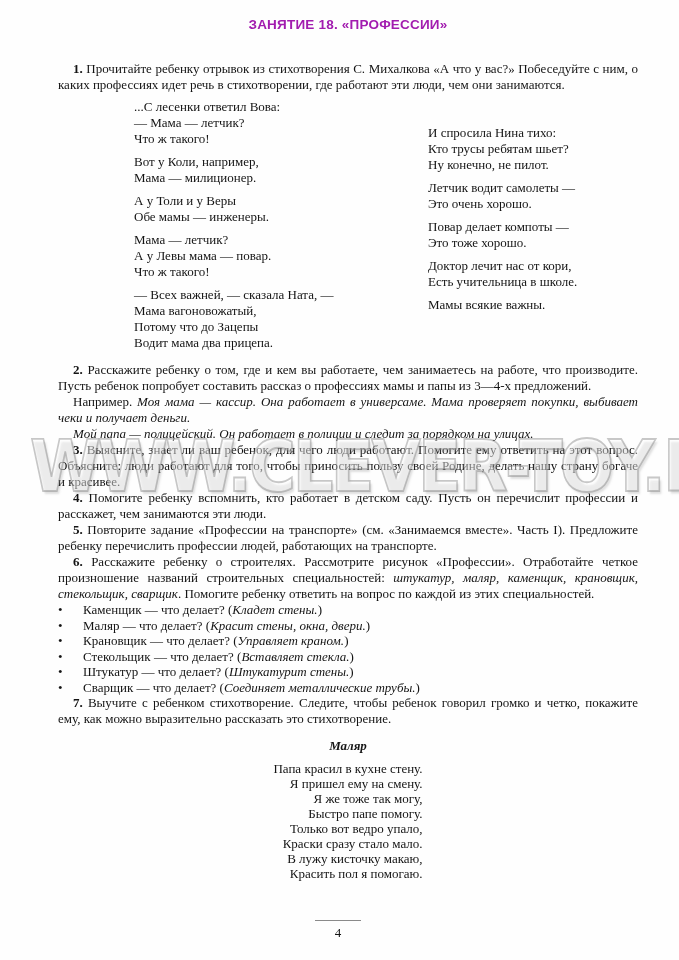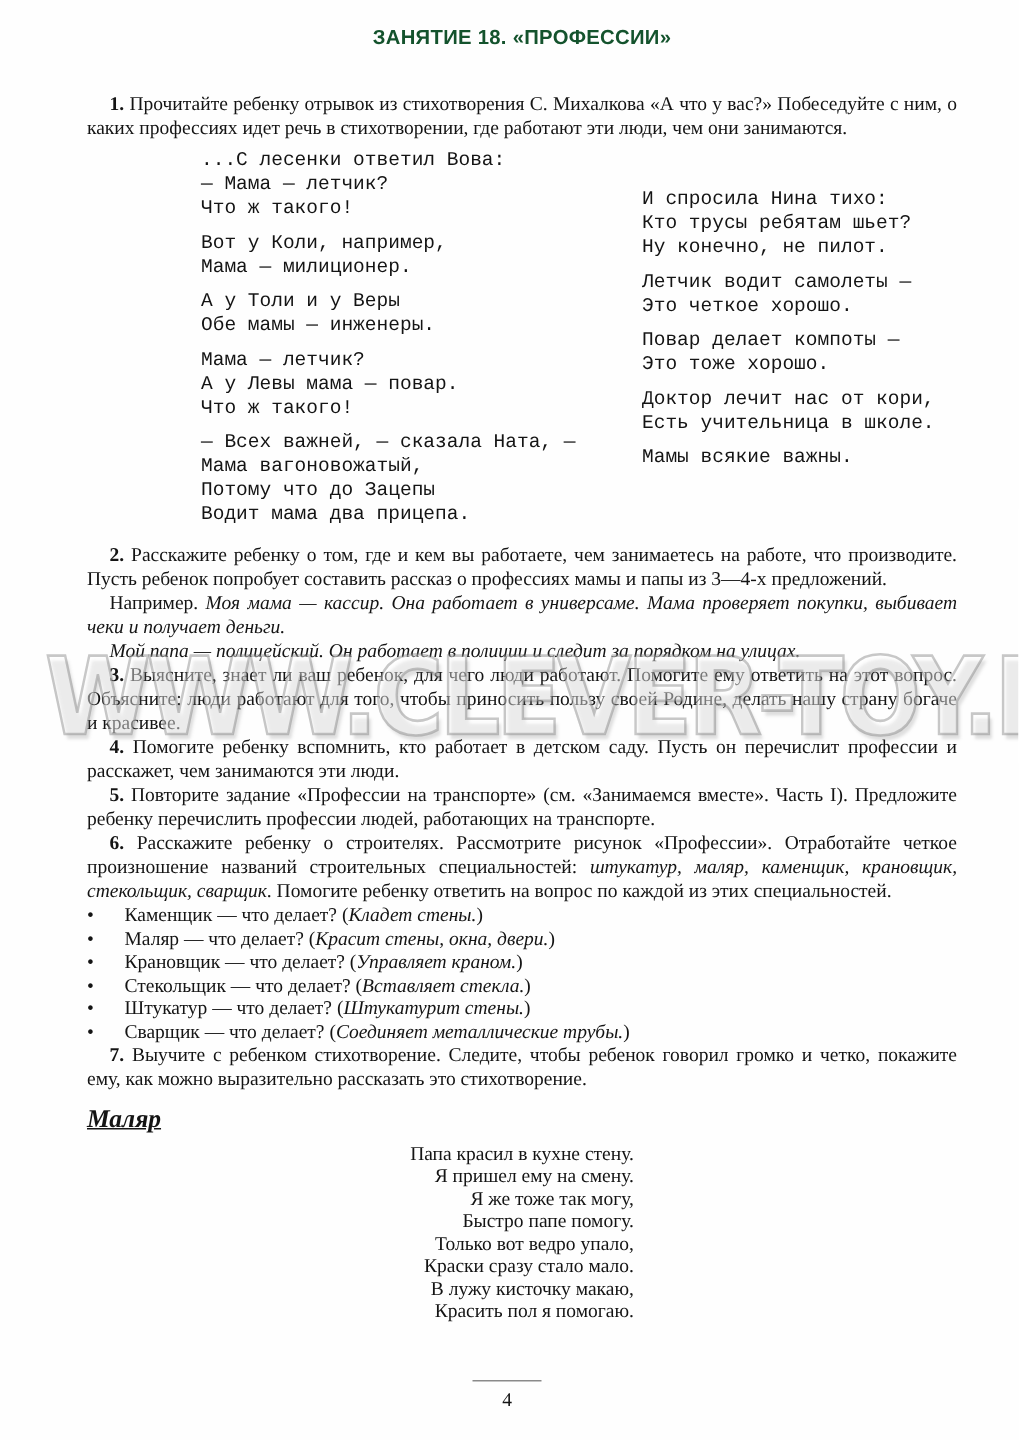--- a/index.html
+++ b/index.html
@@ -18,49 +18,49 @@
     left: 58px; top: 0;
     width: 580px;
   }
   .title {
     margin: 0; padding-top: 17px;
     text-align: center;
     font-family: "Liberation Sans", sans-serif;
     font-weight: bold;
     font-size: 13.5px;
     letter-spacing: 0.2px;
-    color: #14532d;
+    color: #a21caf;
   }
   .para {
     margin: 0;
     text-align: justify;
     text-indent: 15px;
   }
   .para.first { margin-top: 28px; }
   .num { font-weight: bold; }
   i { font-style: italic; }
 
-  .poem-cols { display: flex; margin: 6px 0 4px 0; font-family: Liberation Mono, monospace; }
+  .poem-cols { display: flex; margin: 6px 0 4px 0; }
   .poem-col { line-height: 16px; }
   .col-left { margin-left: 76px; flex: 0 0 294px; }
   .col-right { flex: 1; margin-top: 26px; }
   .stanza { margin: 0 0 7px 0; }
   .pline { display: block; white-space: nowrap; }
 
   .bullet-list { margin: 0; }
   .bullet-row { display: flex; line-height: 15.5px; }
   .bmark { flex: 0 0 25px; }
   .btext { flex: 1; }
 
   .poem2-title {
     margin: 11px 0 0 0;
-    font-size: 17px;
+    text-align: center;
+    font-size: 13px;
     font-weight: bold;
     font-style: italic;
-    text-decoration: underline;
   }
   .poem2 {
     display: table;
     margin: 7px auto 0 auto;
     line-height: 15px;
     text-align: right;
   }
 
   .watermark {
     position: absolute;
@@ -134,21 +134,21 @@
         </div>
       </div>
       <div class="poem-col col-right">
         <div class="stanza">
           <span class="pline">И спросила Нина тихо:</span>
           <span class="pline">Кто трусы ребятам шьет?</span>
           <span class="pline">Ну конечно, не пилот.</span>
         </div>
         <div class="stanza">
           <span class="pline">Летчик водит самолеты —</span>
-          <span class="pline">Это четкое хорошо.</span>
+          <span class="pline">Это очень хорошо.</span>
         </div>
         <div class="stanza">
           <span class="pline">Повар делает компоты —</span>
           <span class="pline">Это тоже хорошо.</span>
         </div>
         <div class="stanza">
           <span class="pline">Доктор лечит нас от кори,</span>
           <span class="pline">Есть учительница в школе.</span>
         </div>
         <div class="stanza">

